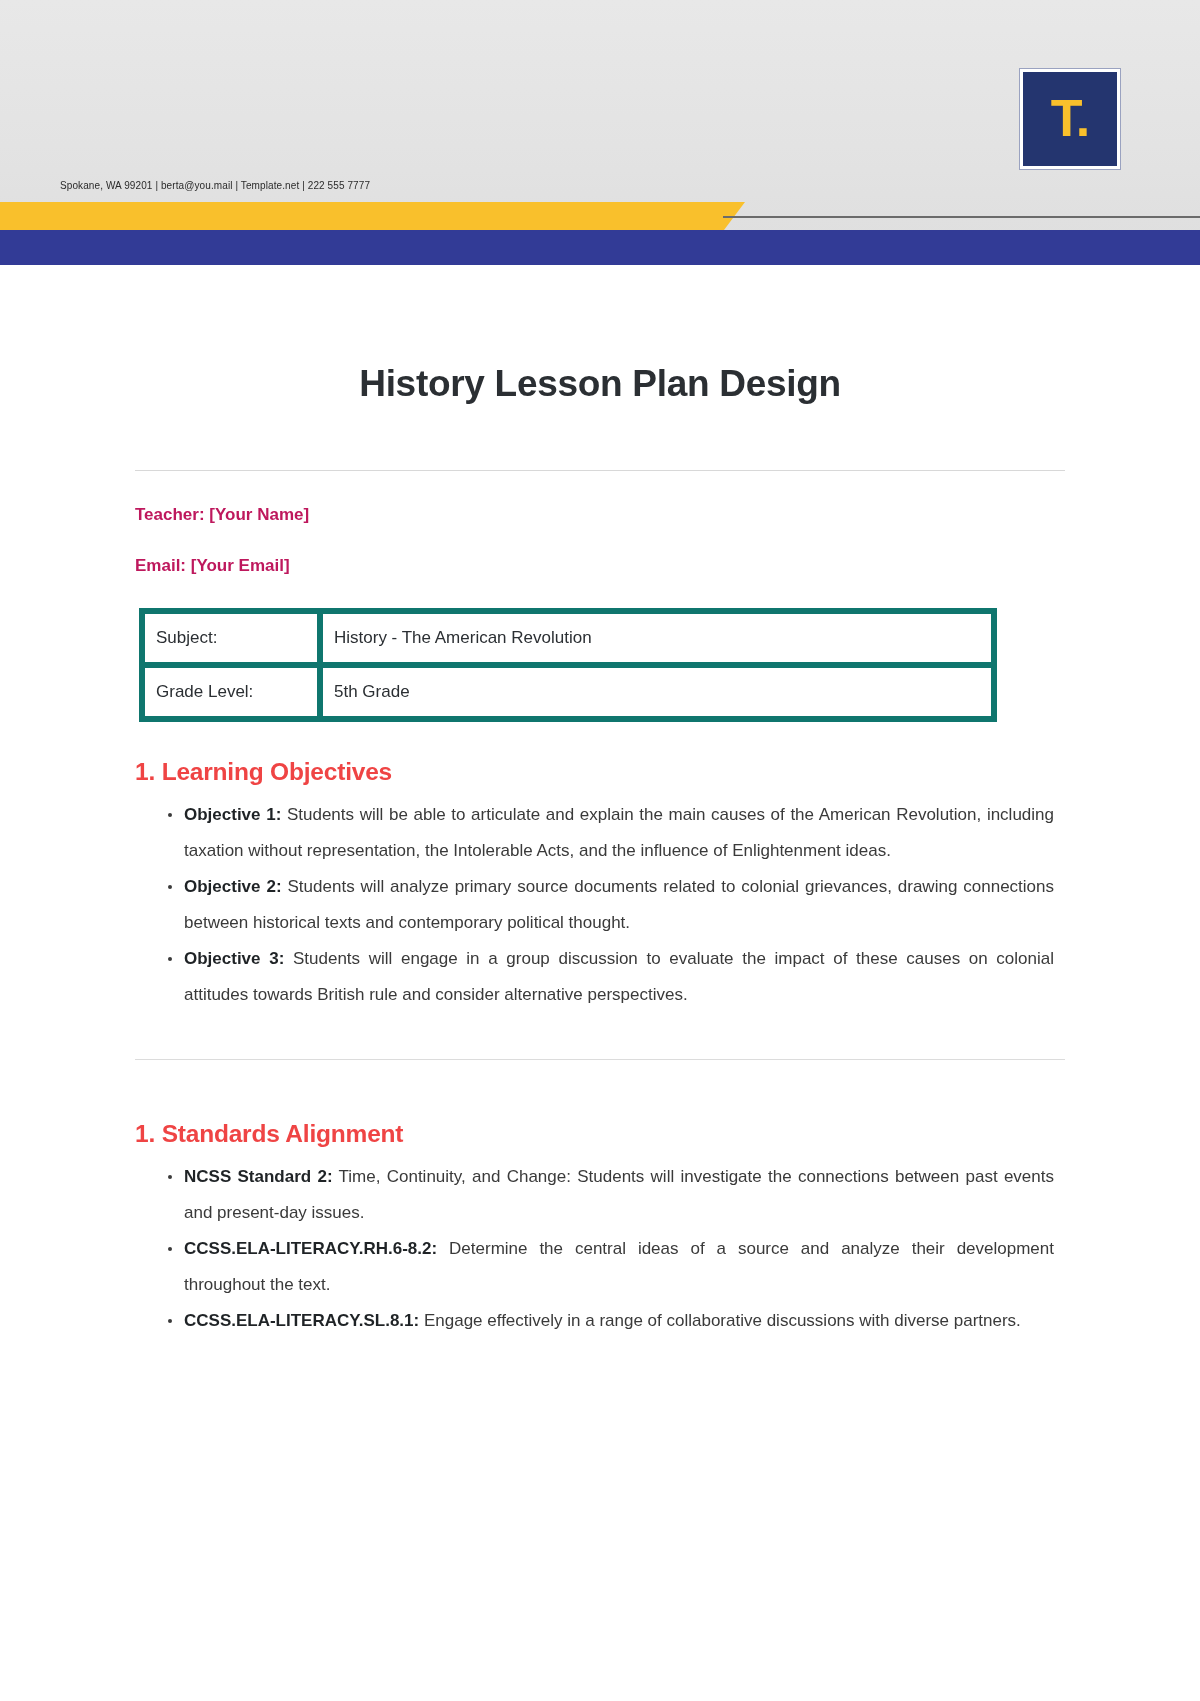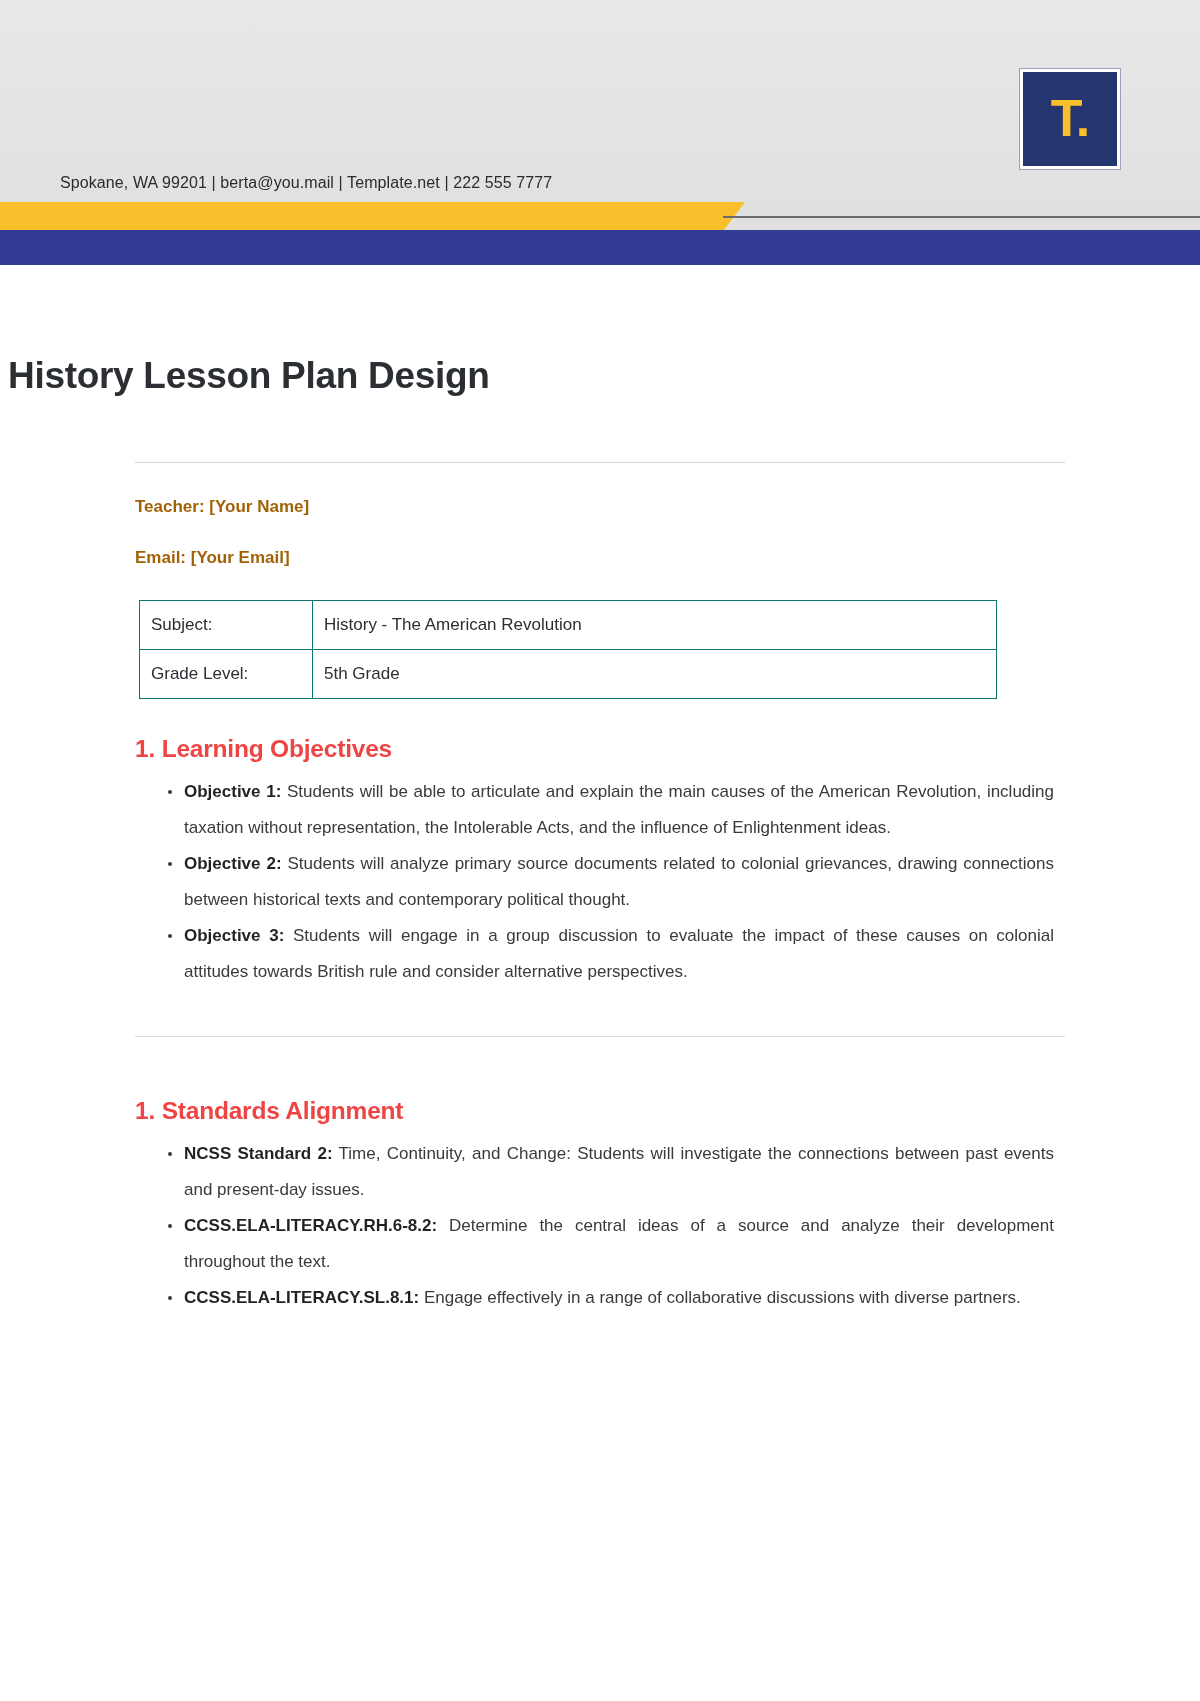--- a/index.html
+++ b/index.html
@@ -47,22 +47,22 @@
     font-weight: bold;
     font-size: 52px;
     line-height: 1;
     color: #f9c02c;
     letter-spacing: -1px;
     margin-top: -2px;
   }
   .contact-line {
     position: absolute;
     left: 60px;
-    top: 174px;
-    font-size: 16px;
+    top: 180px;
+    font-size: 10px;
     color: #2b2b2b;
     letter-spacing: 0.1px;
     white-space: nowrap;
   }
 
   
   .bar-yellow {
     position: absolute;
     left: 0;
     top: 202px;
@@ -89,59 +89,59 @@
   }
 
   
   .page {
     position: relative;
     width: 1200px;
     padding: 0;
     box-sizing: border-box;
   }
   .doc-title {
-    text-align: left;
+    text-align: center;
     font-size: 37px;
     font-weight: bold;
     color: #2b2f33;
-    margin: 8px;
+    margin: 16px;
     padding-top: 82px;
     letter-spacing: -0.3px;
   }
   .title-rule {
     width: 930px;
     height: 1px;
     background: #d8d8d8;
     margin: 65px auto 0 auto;
   }
 
   .content {
     width: 930px;
     margin: 0 auto;
     padding-top: 34px;
   }
 
   .meta-line {
     font-size: 17px;
-    color: #a16207;
+    color: #be185d;
     margin: 0 0 31px 0;
     line-height: 1.2;
   }
   .meta-line.bold-all { font-weight: bold; }
   .meta-line .lbl { font-weight: bold; }
 
   
   .info-table {
     border-collapse: collapse;
     width: 858px;
     margin: 11px 0 0 4px;
     table-layout: fixed;
   }
   .info-table td {
-    border: 1px solid #0f766e;
+    border: 6px solid #0f766e;
     padding: 13px 10px 13px 11px;
     font-size: 17px;
     color: #2b2f33;
     line-height: 1.25;
     vertical-align: middle;
     height: 22px;
   }
   .info-table td.key { width: 151px; }
 
   

